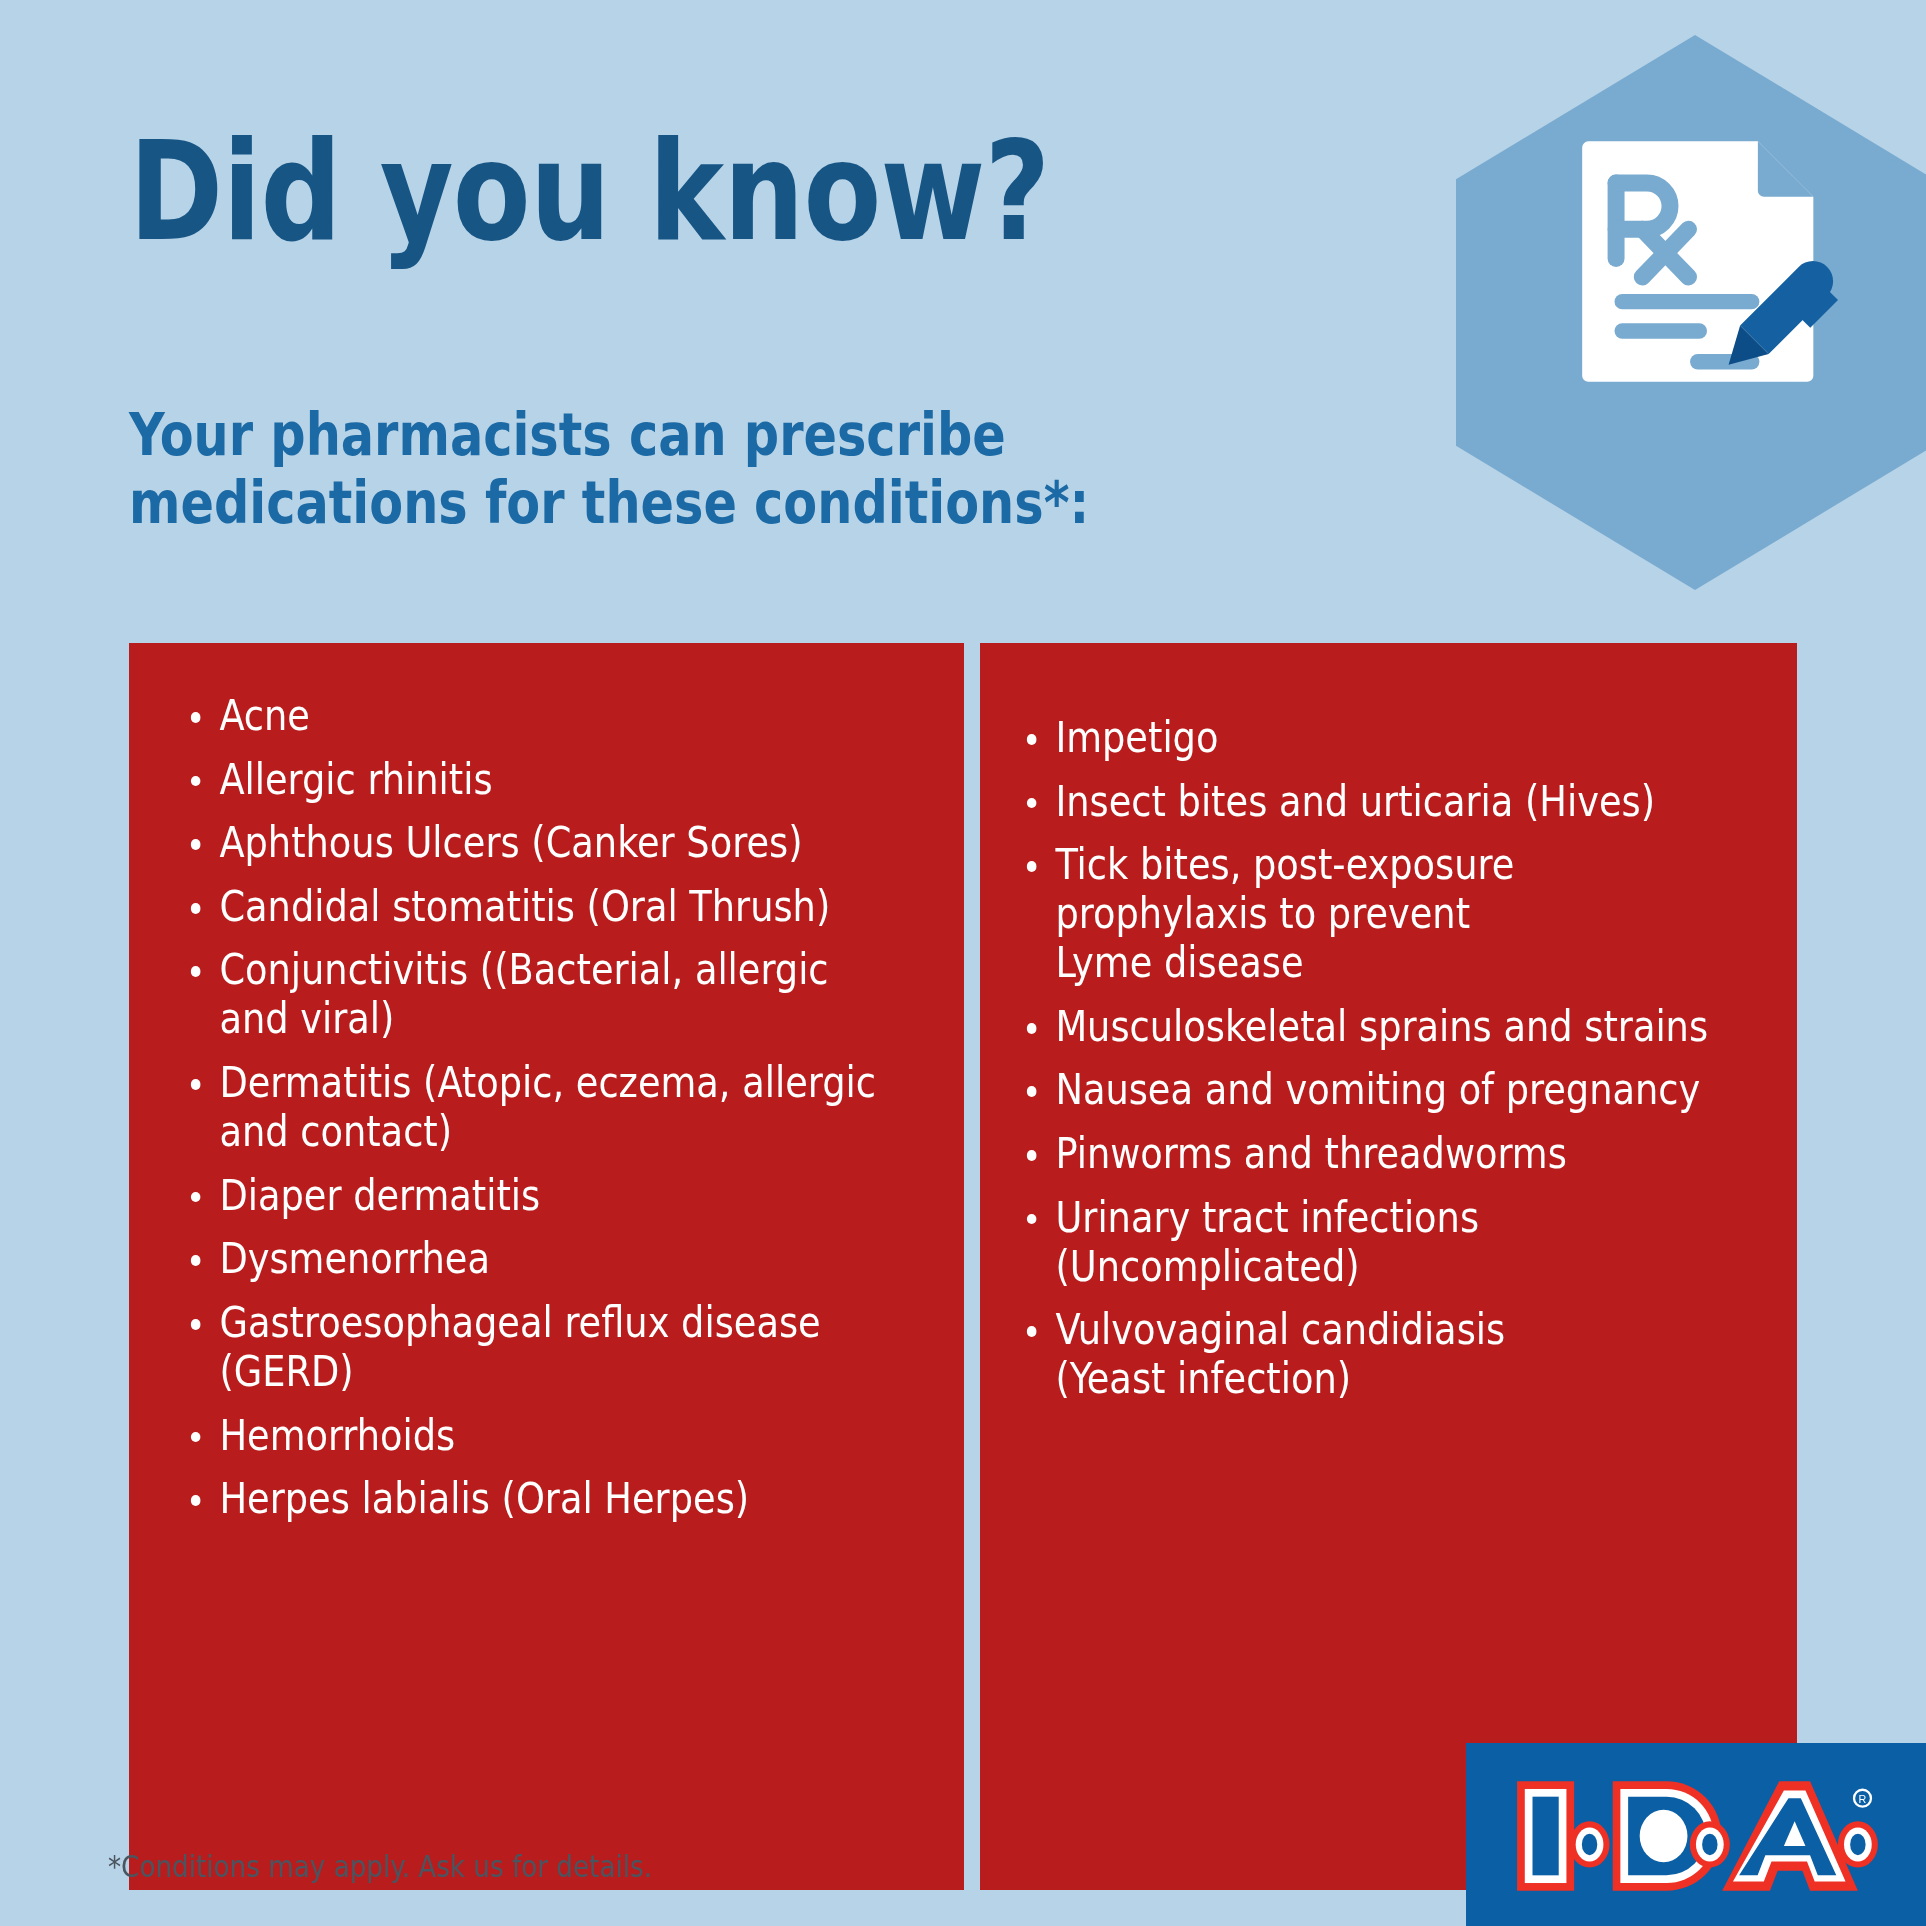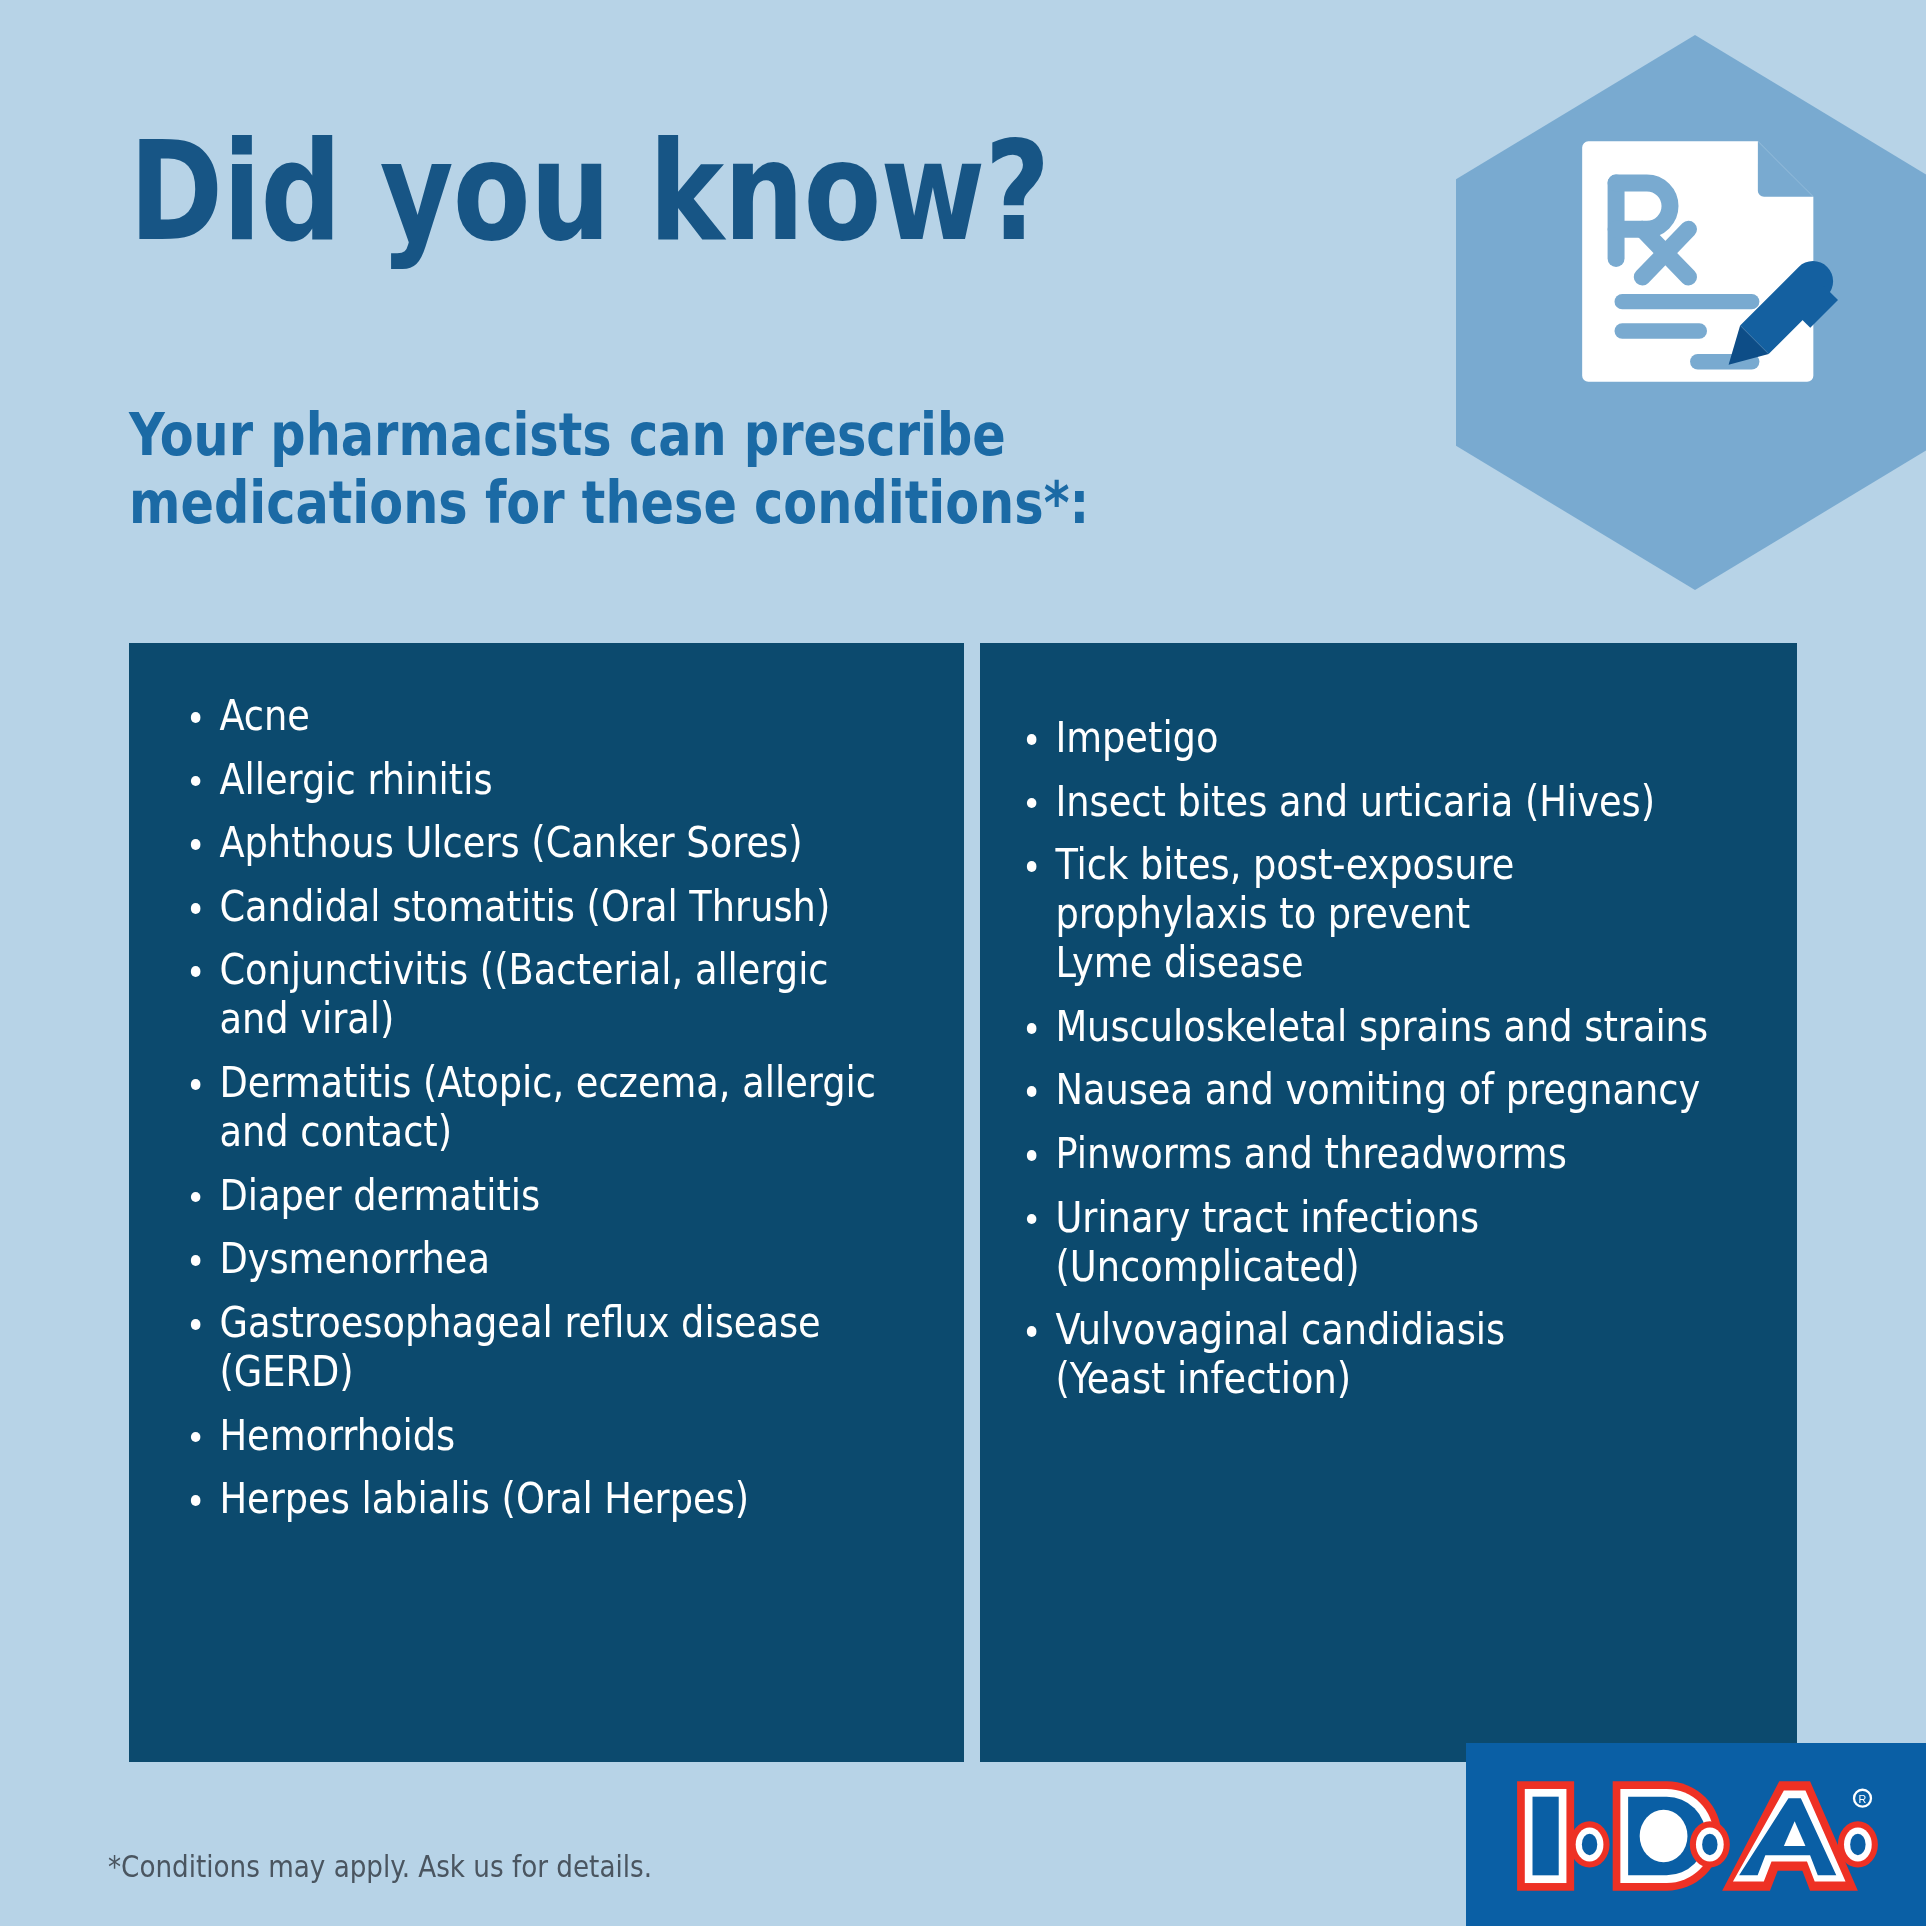--- a/index.html
+++ b/index.html
@@ -72,22 +72,22 @@
     color: #1b6aa5;
     transform: scaleX(0.93);
     transform-origin: left top;
     white-space: pre-line;
   }
 
   
   .panel {
     position: absolute;
     top: 643px;
-    height: 1119px;
-    background: #0c4a6e;
+    height: 1247px;
+    background: #b91c1c;
   }
   .panel-left  { left: 129px;  width: 835px; }
   .panel-right { left: 980px; width: 817px; }
 
   .cond-list {
     margin: 0;
     padding: 0;
     list-style: none;
   }
   .panel-left .cond-list  { padding: 48px 31px 0 60px; }

